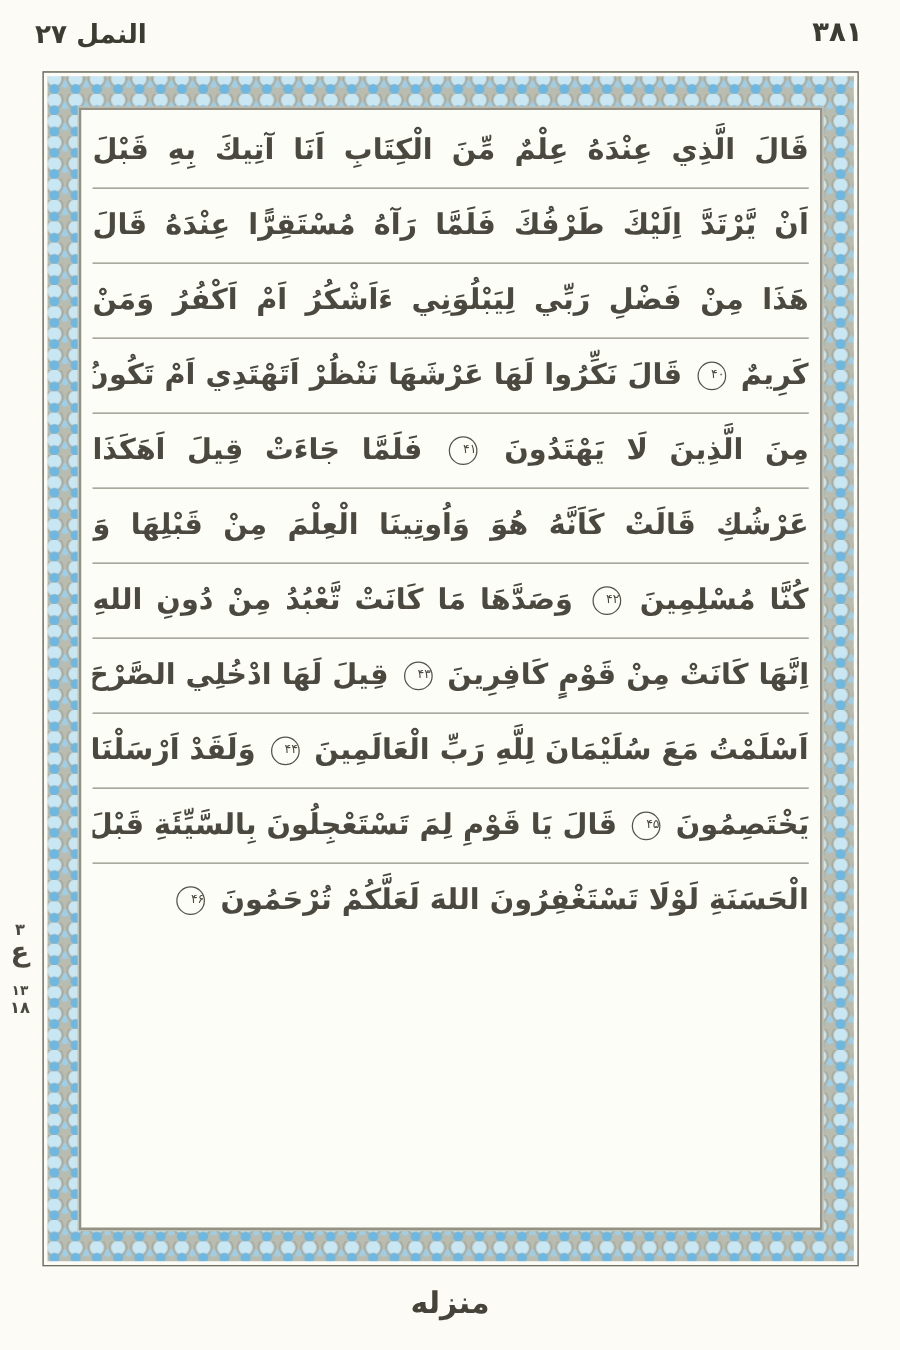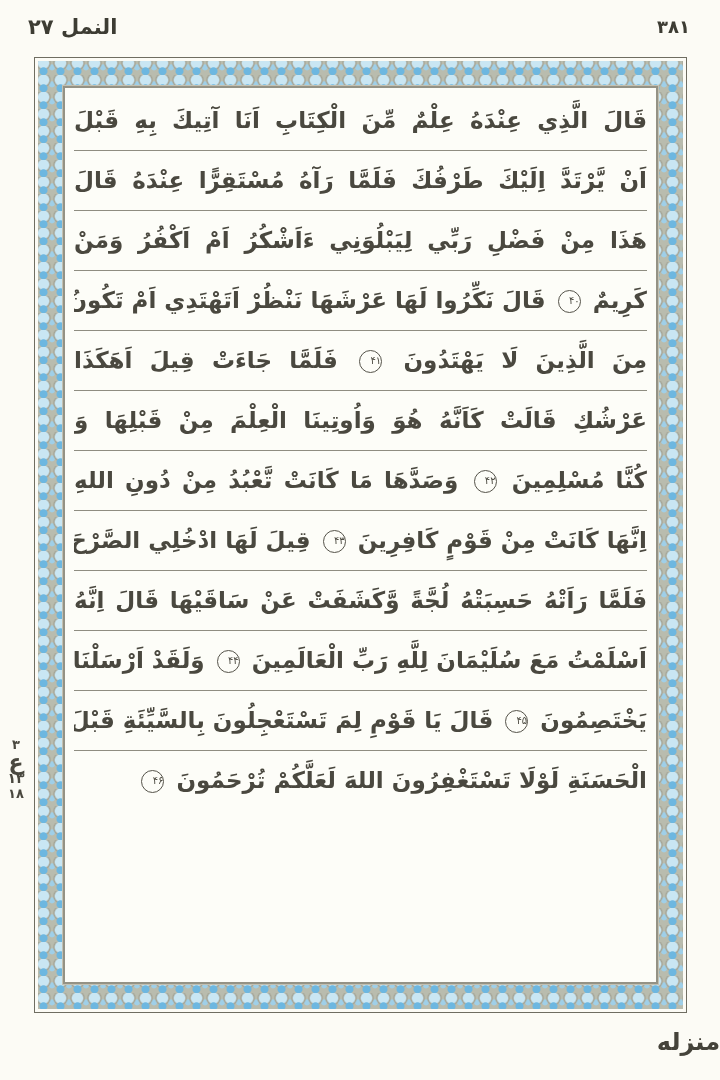--- a/index.html
+++ b/index.html
@@ -14,21 +14,21 @@
   }
 
   
   .page-header {
     position:absolute; top:6px; left:28px; right:30px;
     display:flex; justify-content:space-between; align-items:flex-end;
     direction:rtl;
     font-size:21px; font-weight:bold; color:#3d3c33;
     line-height:30px;
   }
-  .page-header .page-num { font-size:18px; letter-spacing:1px; padding-top:6px; }
+  .page-header .page-num { font-size:22px; letter-spacing:1px; padding-top:6px; }
 
   
   .frame {
     position:absolute; left:34px; top:57px;
     width:653px; height:956px;
     box-sizing:border-box;
     border:1px solid #6f6d61;
     background-color:#b9bcae;
     background-image:
       radial-gradient(circle at 50% 78%, #6db7e0 3.5px, rgba(109,183,224,0) 4.5px),
@@ -72,27 +72,27 @@
   }
 
   
   .ruku-marker {
     position:absolute; left:2px; top:738px; width:28px;
     text-align:center; color:#4a483f; font-weight:bold;
     line-height:1.0;
   }
   .ruku-marker .n-top { font-size:13px; display:block; }
   .ruku-marker .ain   { font-size:22px; display:block; margin:1px 0 -3px 0; }
-  .ruku-marker .n-mid { font-size:14px; display:block; }
+  .ruku-marker .n-mid { font-size:11px; display:block;margin-top:16px; }
   .ruku-marker .n-bot { font-size:13px; display:block; margin-top:2px; }
 
   
   .manzil {
     position:absolute; top:1028px; left:0; right:0;
-    text-align:right;
+    text-align:center;
     font-size:24px; font-weight:bold; color:#45433a;
   }
 </style>
 </head>
 <body>
 
 <div class="page">
 
   <header class="page-header">
     <span class="page-num">۳۸۱</span>
@@ -103,21 +103,20 @@
     <div class="inner">
       <div class="lines" id="lines-container">
           <div class="line"><span>قَالَ الَّذِي عِنْدَهُ عِلْمٌ مِّنَ الْكِتَابِ اَنَا آتِيكَ بِهِ قَبْلَ</span> </div>
           <div class="line"><span>اَنْ يَّرْتَدَّ اِلَيْكَ طَرْفُكَ فَلَمَّا رَآهُ مُسْتَقِرًّا عِنْدَهُ قَالَ</span> </div>
           <div class="line"><span>هَذَا مِنْ فَضْلِ رَبِّي لِيَبْلُوَنِي ءَاَشْكُرُ اَمْ اَكْفُرُ وَمَنْ</span> </div>
           <div class="line"><span>كَرِيمٌ</span> <span class="ayah-circle">۴۰</span> <span>قَالَ نَكِّرُوا لَهَا عَرْشَهَا نَنْظُرْ اَتَهْتَدِي اَمْ تَكُونُ</span> </div>
           <div class="line"><span>مِنَ الَّذِينَ لَا يَهْتَدُونَ</span> <span class="ayah-circle">۴۱</span> <span>فَلَمَّا جَاءَتْ قِيلَ اَهَكَذَا</span> </div>
           <div class="line"><span>عَرْشُكِ قَالَتْ كَاَنَّهُ هُوَ وَاُوتِينَا الْعِلْمَ مِنْ قَبْلِهَا وَ</span> </div>
           <div class="line"><span>كُنَّا مُسْلِمِينَ</span> <span class="ayah-circle">۴۲</span> <span>وَصَدَّهَا مَا كَانَتْ تَّعْبُدُ مِنْ دُونِ اللهِ</span> </div>
           <div class="line"><span>اِنَّهَا كَانَتْ مِنْ قَوْمٍ كَافِرِينَ</span> <span class="ayah-circle">۴۳</span> <span>قِيلَ لَهَا ادْخُلِي الصَّرْحَ</span> </div>
-          <div class="line"><span>فَلَمَّا رَاَتْهُ حَسِبَتْهُ لُجَّةً وَّكَشَفَتْ عَنْ سَاقَيْهَا قَالَ اِنَّهُ</span> </div>
           <div class="line"><span>اَسْلَمْتُ مَعَ سُلَيْمَانَ لِلَّهِ رَبِّ الْعَالَمِينَ</span> <span class="ayah-circle">۴۴</span> <span>وَلَقَدْ اَرْسَلْنَا اِلَى</span> </div>
           <div class="line"><span>يَخْتَصِمُونَ</span> <span class="ayah-circle">۴۵</span> <span>قَالَ يَا قَوْمِ لِمَ تَسْتَعْجِلُونَ بِالسَّيِّئَةِ قَبْلَ</span> </div>
           <div class="line last"><span>الْحَسَنَةِ لَوْلَا تَسْتَغْفِرُونَ اللهَ لَعَلَّكُمْ تُرْحَمُونَ</span> <span class="ayah-circle">۴۶</span> </div>
         </div>
     </div>
   </div>
 
   <div class="ruku-marker">
     <span class="n-top">۳</span>
     <span class="ain">ع</span>

